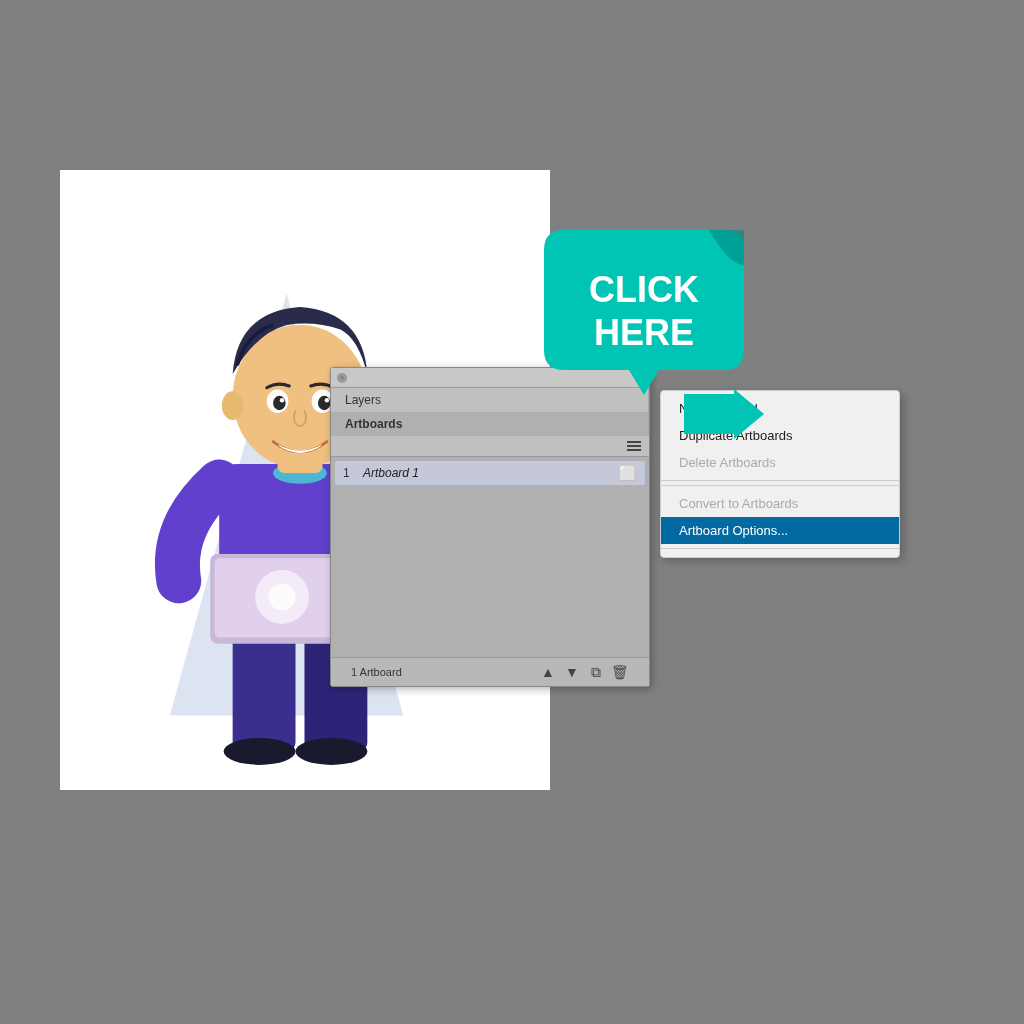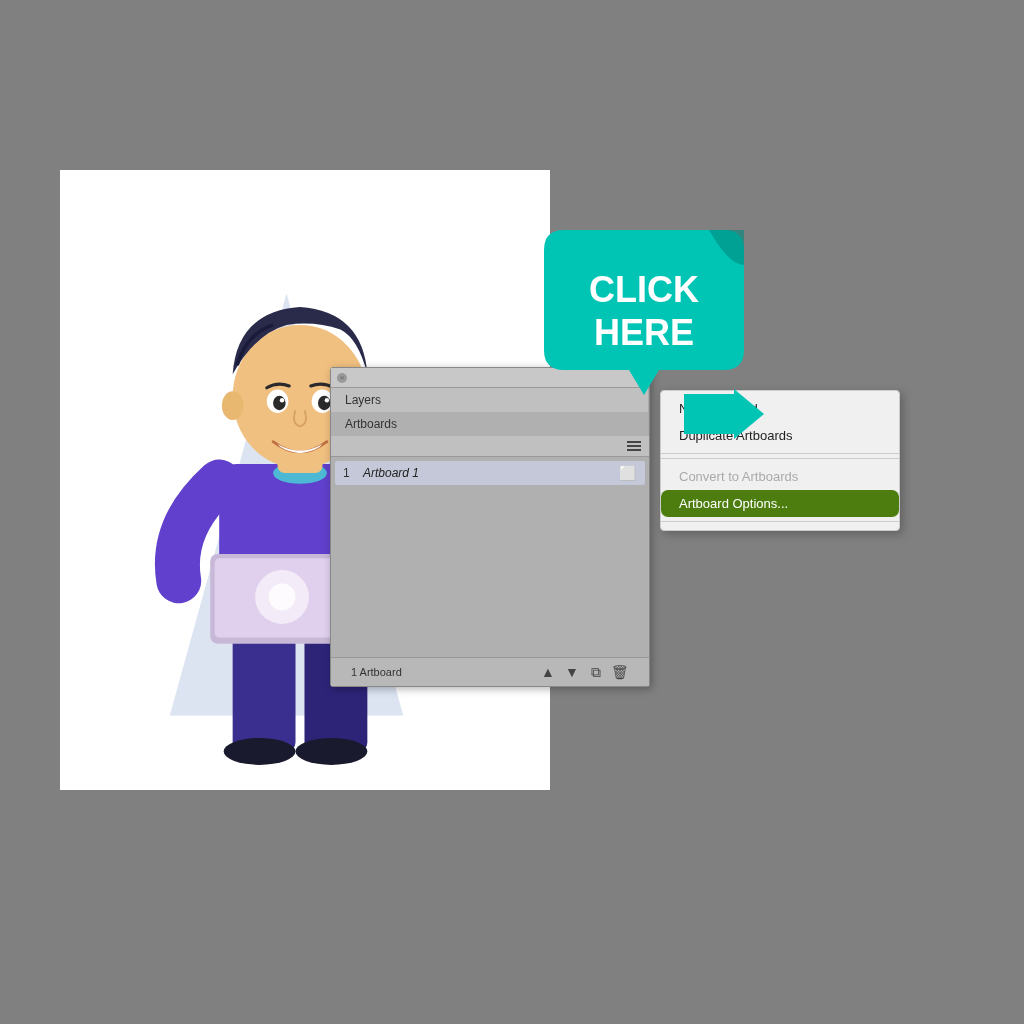--- a/index.html
+++ b/index.html
@@ -77,21 +77,21 @@
     .panel-tab {
       padding: 5px 14px;
       font-size: 12px;
       cursor: pointer;
       color: #333;
       border-right: 1px solid #aaa;
     }
 
     .panel-tab.active {
       background: #b0b0b0;
-      font-weight: 400;
+      font-weight: 700;
     }
 
     .panel-tab-menu {
       margin-left: auto;
       padding: 5px 8px;
       cursor: pointer;
       display: flex;
       align-items: center;
     }
 
@@ -185,23 +185,22 @@
     }
 
     .context-menu-item {
       padding: 6px 18px;
       font-size: 13px;
       color: #222;
       cursor: pointer;
     }
 
     .context-menu-item.highlighted {
-      background: #4d7c0f;
+      background: #0369a1;
       color: white;
-      border-radius: 7px;
     }
 
     .context-menu-item.disabled {
       color: #aaa;
       cursor: default;
     }
 
     .context-menu-separator {
       height: 1px;
       background: #ccc;
@@ -321,20 +320,23 @@
   </div>
 </div>
 
 <div class="context-menu">
   <div class="context-menu-item">
     <span>New Artboard</span>
   </div>
   <div class="context-menu-item">
     <span>Duplicate Artboards</span>
   </div>
+  <div class="context-menu-item disabled">
+    <span>Delete Artboards</span>
+  </div>
   <div class="context-menu-separator"></div>
   <div class="context-menu-separator"></div>
   <div class="context-menu-item disabled">
     <span>Convert to Artboards</span>
   </div>
   <div class="context-menu-item highlighted">
     <span>Artboard Options...</span>
   </div>
   <div class="context-menu-separator"></div>
 </div>

